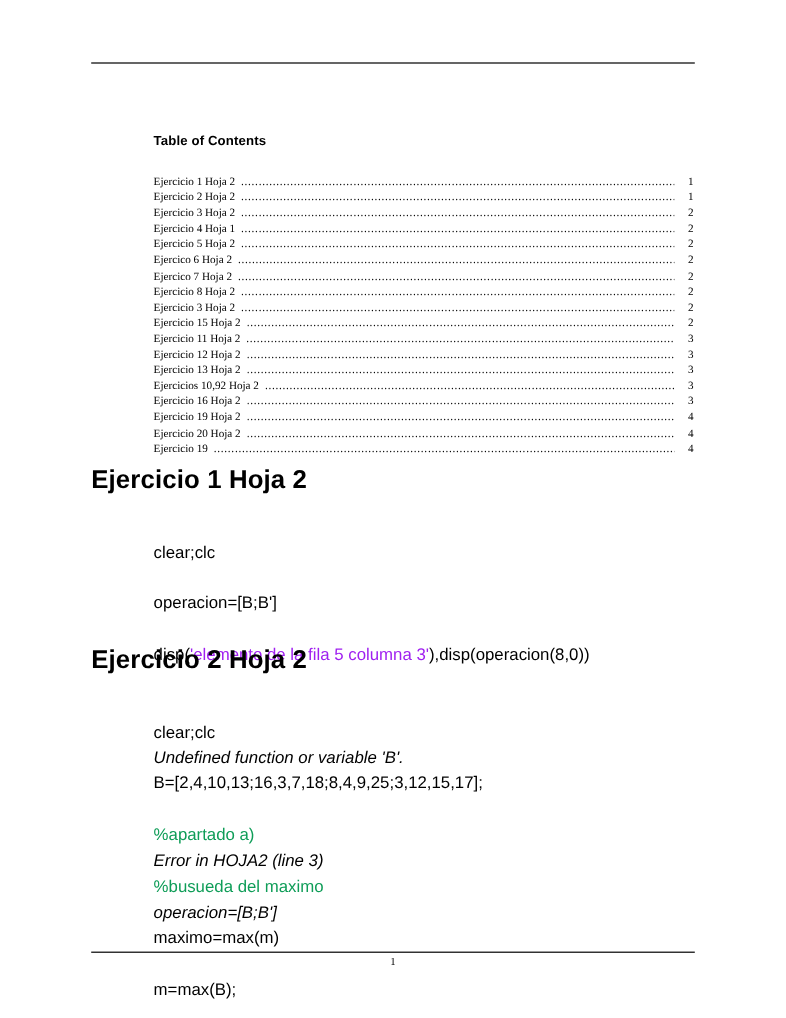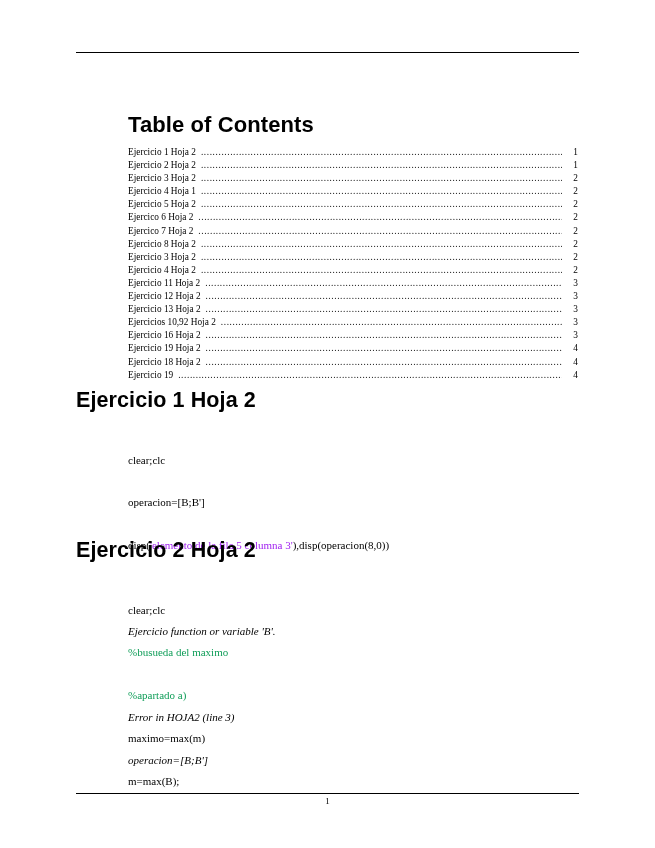--- a/index.html
+++ b/index.html
@@ -46,21 +46,21 @@
     text-align: center;
     font-family: "Liberation Serif", serif;
     font-size: 9px;
     color: #000000;
   }
   .toc-title {
     position: absolute;
     left: 128px;
     top: 112px;
     font-family: "Liberation Sans", sans-serif;
-    font-size: 22px;
+    font-size: 11px;
     font-weight: bold;
     color: #000000;
     letter-spacing: 0.1px;
   }
   .toc-list {
     position: absolute;
     left: 128px;
     top: 146px;
     width: 450px;
   }
@@ -99,22 +99,22 @@
   .section-heading {
     font-family: "Liberation Sans", sans-serif;
     font-size: 21.5px;
     font-weight: bold;
     color: #000000;
     letter-spacing: 0.1px;
   }
   .code-block {
     margin-left: 52px;
     margin-top: 11px;
-    font-family: Liberation Serif, serif;
-    font-size: 11px;
+    font-family: Liberation Sans, sans-serif;
+    font-size: 14px;
     line-height: 14.3px;
     color: #000000;
     white-space: pre;
   }
   .code-line {
     white-space: pre;
   }
   .code-blank {
     height: 14.3px;
   }
@@ -183,21 +183,21 @@
       <span class="toc-page">2</span>
     </div>
 
     <div class="toc-row">
       <span class="toc-label">Ejercicio 3 Hoja 2</span>
       <span class="toc-dots">......................................................................................................................................................................................................................</span>
       <span class="toc-page">2</span>
     </div>
 
     <div class="toc-row">
-      <span class="toc-label">Ejercicio 4 Hoja 2</span>
+      <span class="toc-label">Ejercicio 15 Hoja 2</span>
       <span class="toc-dots">......................................................................................................................................................................................................................</span>
       <span class="toc-page">2</span>
     </div>
 
     <div class="toc-row">
       <span class="toc-label">Ejercicio 11 Hoja 2</span>
       <span class="toc-dots">......................................................................................................................................................................................................................</span>
       <span class="toc-page">3</span>
     </div>
 
@@ -225,53 +225,54 @@
       <span class="toc-page">3</span>
     </div>
 
     <div class="toc-row">
       <span class="toc-label">Ejercicio 19 Hoja 2</span>
       <span class="toc-dots">......................................................................................................................................................................................................................</span>
       <span class="toc-page">4</span>
     </div>
 
     <div class="toc-row">
-      <span class="toc-label">Ejercicio 18 Hoja 2</span>
+      <span class="toc-label">Ejercicio 20 Hoja 2</span>
       <span class="toc-dots">......................................................................................................................................................................................................................</span>
       <span class="toc-page">4</span>
     </div>
 
     <div class="toc-row">
       <span class="toc-label">Ejercicio 19</span>
       <span class="toc-dots">......................................................................................................................................................................................................................</span>
       <span class="toc-page">4</span>
     </div>
 
   </div>
 
   <div class="section sec1">
     <div class="section-heading">Ejercicio 1 Hoja 2</div>
     <div class="code-block">
       <div class="code-line">clear;clc</div>
       <div class="code-line">operacion=[B;B']</div>
       <div class="code-line"><span>disp(</span><span class="tok-str">'elemento de la fila 5 columna 3'</span><span>),disp(operacion(8,0))</span></div>
       <div class="code-blank"></div>
-      <div class="code-line tok-err">Ejercicio function or variable 'B'.</div>
+      <div class="code-line tok-err">Undefined function or variable 'B'.</div>
       <div class="code-blank"></div>
       <div class="code-line tok-err">Error in HOJA2 (line 3)</div>
       <div class="code-line tok-err">operacion=[B;B']</div>
     </div>
   </div>
 
   <div class="section sec2">
     <div class="section-heading">Ejercicio 2 Hoja 2</div>
     <div class="code-block">
       <div class="code-line">clear;clc</div>
+      <div class="code-line">B=[2,4,10,13;16,3,7,18;8,4,9,25;3,12,15,17];</div>
+      <div class="code-line tok-com">%apartado a)</div>
       <div class="code-line tok-com">%busueda del maximo</div>
-      <div class="code-line tok-com">%apartado a)</div>
       <div class="code-line">maximo=max(m)</div>
       <div class="code-line">m=max(B);</div>
       
       
       
       
       
       
       
       

